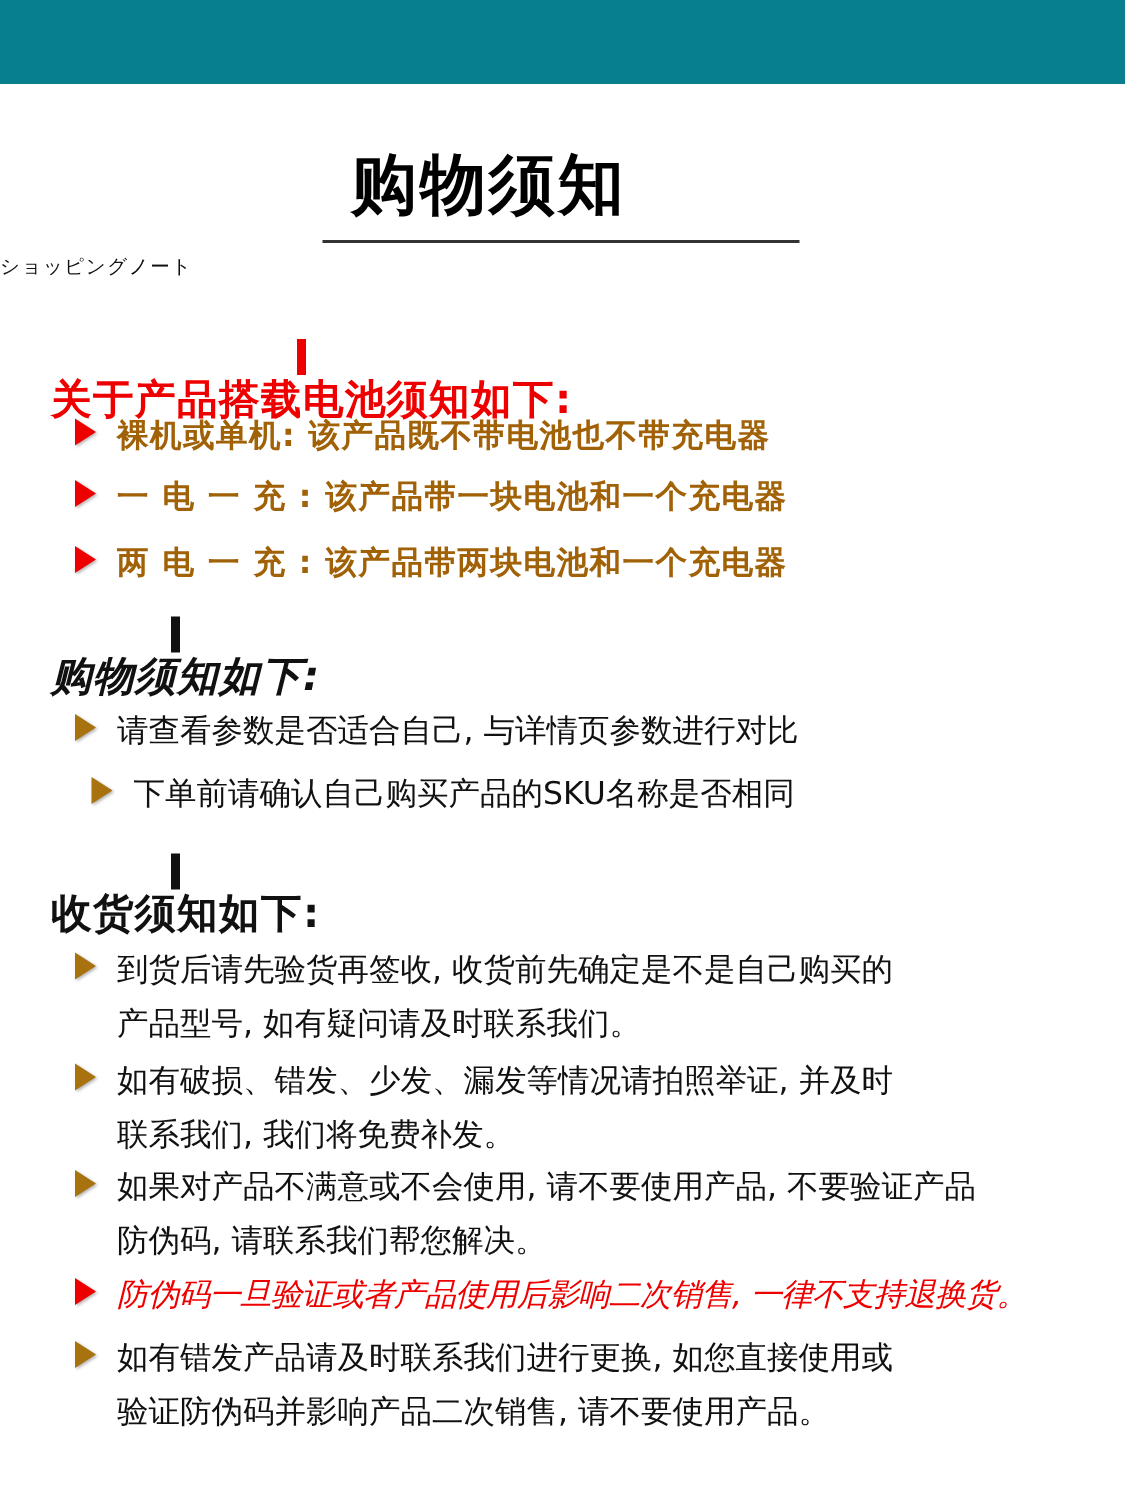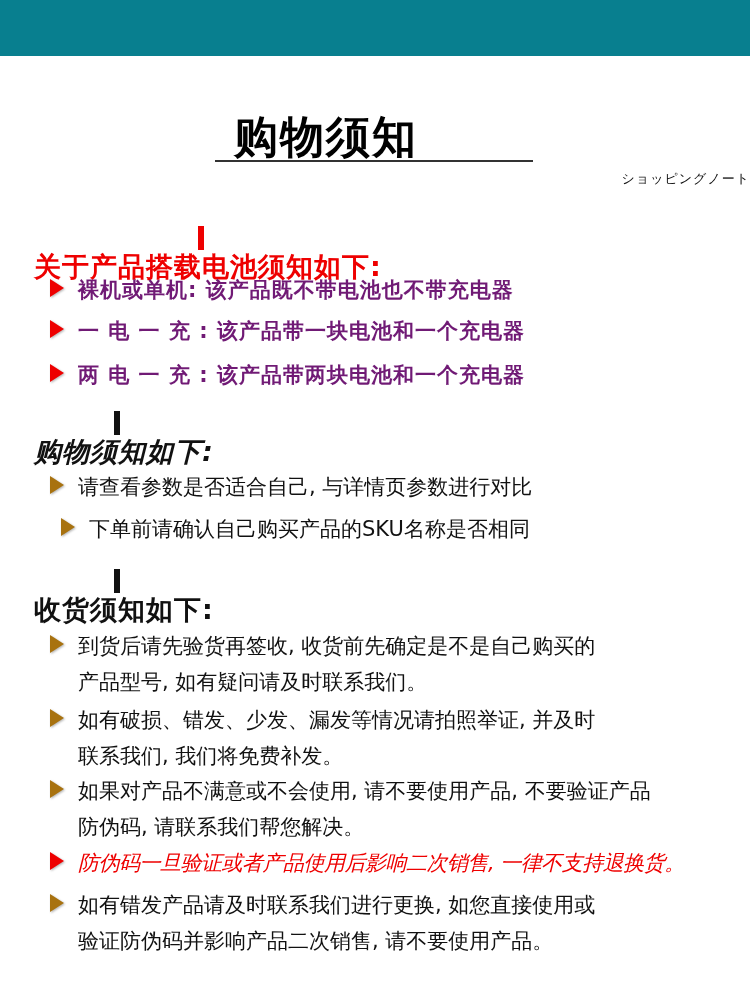--- a/index.html
+++ b/index.html
@@ -1,34 +1,34 @@
 <!DOCTYPE html>
 <html><head>
   <meta charset="utf-8">
   <style>
     * { margin: 0; padding: 0; box-sizing: border-box; }
     html, body { width: 750px; height: 999px; background: #ffffff; overflow: hidden; }
     body { font-family: "DejaVu Sans", "Liberation Sans", sans-serif; position: relative; }
     .top-bar { position: absolute; left: 0; top: 0; width: 750px; height: 56px; background: #087f8f; }
-    .title { position: absolute; left: 0; top: 94px; width: 652px; text-align: center; font-size: 44px; font-weight: bold; color: #000; letter-spacing: 2px; line-height: 60px; margin-top: 13px; }
+    .title { position: absolute; left: 0; top: 94px; width: 652px; text-align: center; font-size: 44px; font-weight: bold; color: #000; letter-spacing: 2px; line-height: 60px; }
     .title-rule { position: absolute; left: 215px; top: 160px; width: 318px; height: 2px; background: #333; }
-    .subtitle { position: absolute; left: 0; top: 168px; width: 750px; text-align: right; font-size: 13px; color: #111; line-height: 22px; letter-spacing: 1px; }
+    .subtitle { position: absolute; left: 0; top: 168px; width: 750px; text-align: left; font-size: 13px; color: #111; line-height: 22px; letter-spacing: 1px; }
     .section-head { position: absolute; left: 34px; display: flex; align-items: center; flex-direction: column; }
     .section-head .bar { width: 6px; height: 24px; margin-right: 14px; }
     .section-head .label { font-size: 27px; font-weight: bold; line-height: 34px; letter-spacing: 1px; }
     .sec-red .bar { background: #ee0000; }
     .sec-red .label { color: #ee0000; }
     .sec-black .bar { background: #111; }
     .sec-black .label { color: #111; }
     .item { position: absolute; left: 50px; display: flex; align-items: flex-start; }
     .arrow { width: 0; height: 0; border-top: 9px solid transparent; border-bottom: 9px solid transparent; border-left: 14px solid #e00; margin-right: 14px; margin-top: 7px; flex: none; filter: drop-shadow(1px 1px 1px rgba(0,0,0,0.3)); }
     .arrow.gold { border-left-color: #a8720f; }
     .arrow.red { border-left-color: #ee0000; }
     .item .text { font-size: 21px; line-height: 36px; color: #111; }
-    .item.battery .text { color: #701a75; font-weight: bold; letter-spacing: 1px; }
+    .item.battery .text { color: #a16207; font-weight: bold; letter-spacing: 1px; }
     .item.warn .text { color: #ee0000; letter-spacing: -0.5px; }
   </style>
 </head>
 <body>
 
 <div class="top-bar"></div>
 <div class="title">购物须知</div>
 <div class="title-rule"></div>
 <div class="subtitle">ショッピングノート</div>
 

